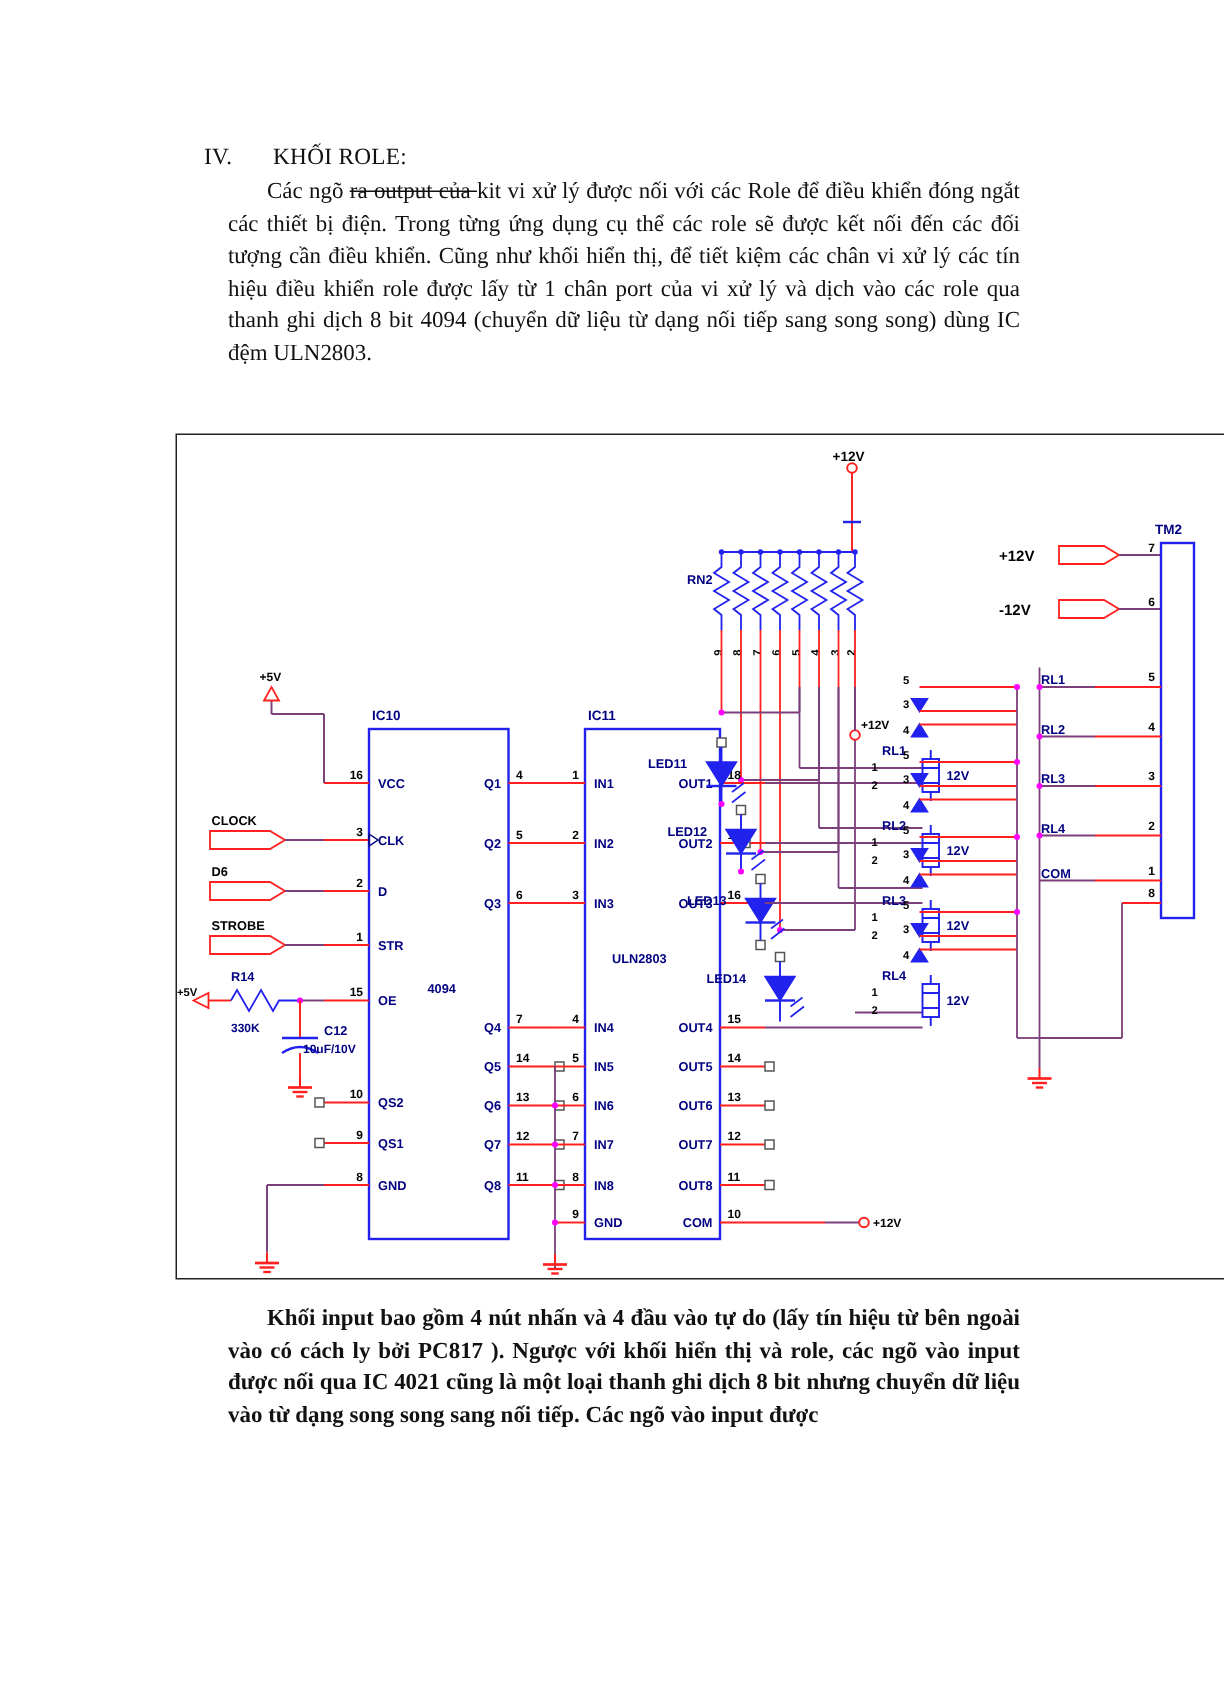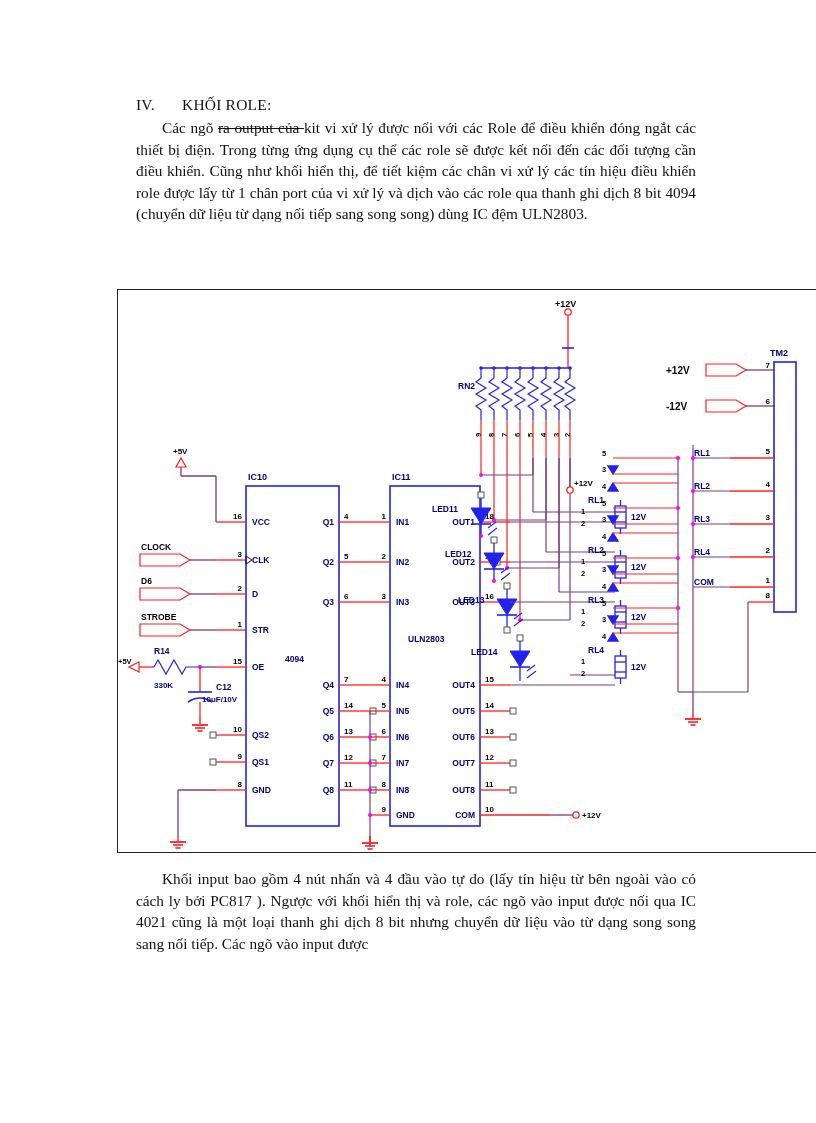--- a/index.html
+++ b/index.html
@@ -4,28 +4,28 @@
 <style>
   html,body{margin:0;padding:0;background:#fff;}
   body{width:816px;height:1123px;position:relative;font-family:"Liberation Serif",serif;color:#111;}
   .page{position:absolute;inset:0;width:816px;height:1123px;overflow:hidden;background:#fff;}
 
   
   .txtblock{position:absolute;width:560px;left:136px;}
   .heading{font-size:15.5px;font-weight:400;letter-spacing:.2px;margin:0 0 3px 0;white-space:pre;}
   .heading .numeral{display:inline-block;width:46px;}
   .heading.underline .title{text-decoration:underline;}
-  .para{font-size:15.3px;line-height:21.5px;text-align:justify;margin:0;}
+  .para{font-size:15.3px;line-height:21.5px;text-align:justify;margin:16px;}
   .para .indent{display:inline-block;width:26px;}
   .strike{text-decoration:line-through;}
 
   #sec4{top:96px;}
   #sec4 .para{margin-top:2px;}
   #sec5{top:866px;}
-  #sec5 .para{margin-top:2px;}
+  #sec5 .para{margin-top:2px;font-weight:bold;}
 
   
   .schematic{position:absolute;left:117px;top:289px;width:710px;height:562px;border:1px solid #222;background:#fff;text-align:center;}
   .schematic svg{display:block;width:710px;height:562px;}
   .lbl{font-family:"Liberation Sans",sans-serif;font-weight:bold;}
 </style>
 </head>
 <body>
 
 <div class="page">

